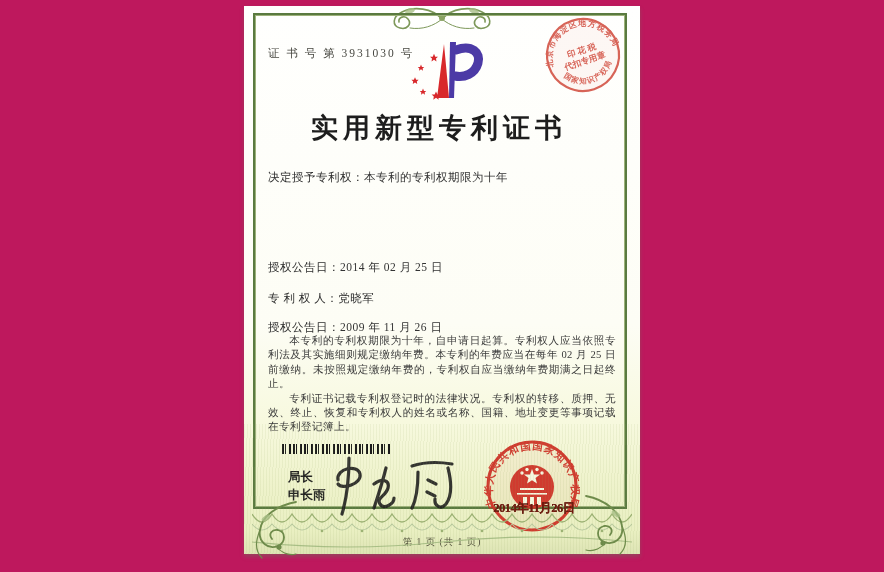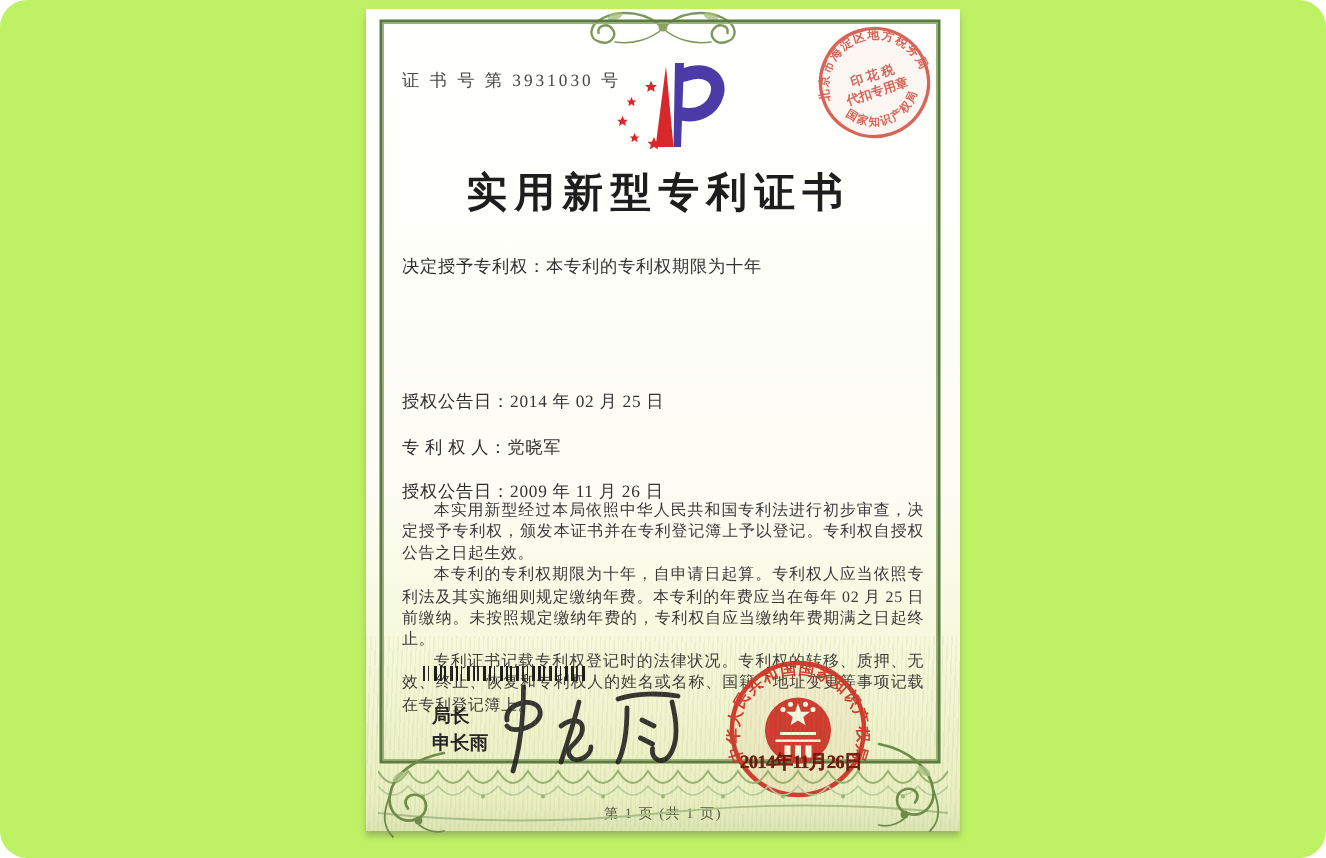--- a/index.html
+++ b/index.html
@@ -1,17 +1,17 @@
 <!DOCTYPE html>
 <html><head>
 <meta charset="utf-8">
 <style>
   html,body{margin:0;padding:0;background:#ffffff;}
-  .stage{position:relative;width:884px;height:572px;background:#bef264;overflow:hidden;
-         font-family:"Liberation Serif", serif;border-radius:18px;}
+  .stage{position:relative;width:884px;height:572px;background:#be185d;overflow:hidden;
+         font-family:"Liberation Serif", serif;}
   .paper{position:absolute;left:244px;top:6px;width:396px;height:548px;
          background:linear-gradient(180deg,#fffffe 0%,#fdfdf5 58%,#f7f9de 76%,#eff3cc 87%,#e9efc1 96%,#dde4b4 100%);
          box-shadow:0 3px 4px rgba(110,110,95,.45);}
   .paper .texture{position:absolute;left:0;bottom:0;width:100%;height:130px;
          background:repeating-linear-gradient(92deg,rgba(145,165,95,.10) 0 1px,transparent 1px 3px);
          pointer-events:none;}
   .frame{position:absolute;left:11px;top:9px;width:368px;height:490px;border:1px solid #9db27a;}
   .frame::before{content:"";position:absolute;inset:-3px;border:2px solid #5a7a40;}
   .cert-no{position:absolute;left:24px;top:40px;font-size:11.5px;letter-spacing:2px;color:#474740;}
   .logo{position:absolute;left:162px;top:30px;}
@@ -105,21 +105,20 @@
       <span class="lab">授权公告日：</span><span>2014 年 02 月 25 日</span>
     </div>
     <div class="field" style="top:285px">
       <span class="lab">专 利 权 人：</span><span>党晓军</span>
     </div>
     <div class="field" style="top:314px">
       <span class="lab">授权公告日：</span><span>2009 年 11 月 26 日</span>
     </div>
 
     <div class="body-text">
-      <p>本实用新型经过本局依照中华人民共和国专利法进行初步审查，决定授予专利权，颁发本证书并在专利登记簿上予以登记。专利权自授权公告之日起生效。</p>
       <p>本专利的专利权期限为十年，自申请日起算。专利权人应当依照专利法及其实施细则规定缴纳年费。本专利的年费应当在每年 02 月 25 日前缴纳。未按照规定缴纳年费的，专利权自应当缴纳年费期满之日起终止。</p>
       <p>专利证书记载专利权登记时的法律状况。专利权的转移、质押、无效、终止、恢复和专利权人的姓名或名称、国籍、地址变更等事项记载在专利登记簿上。</p>
     </div>
 
     <div class="barcode"></div>
 
     <div class="director">
       <div>局长</div>
       <div>申长雨</div>
     </div>

